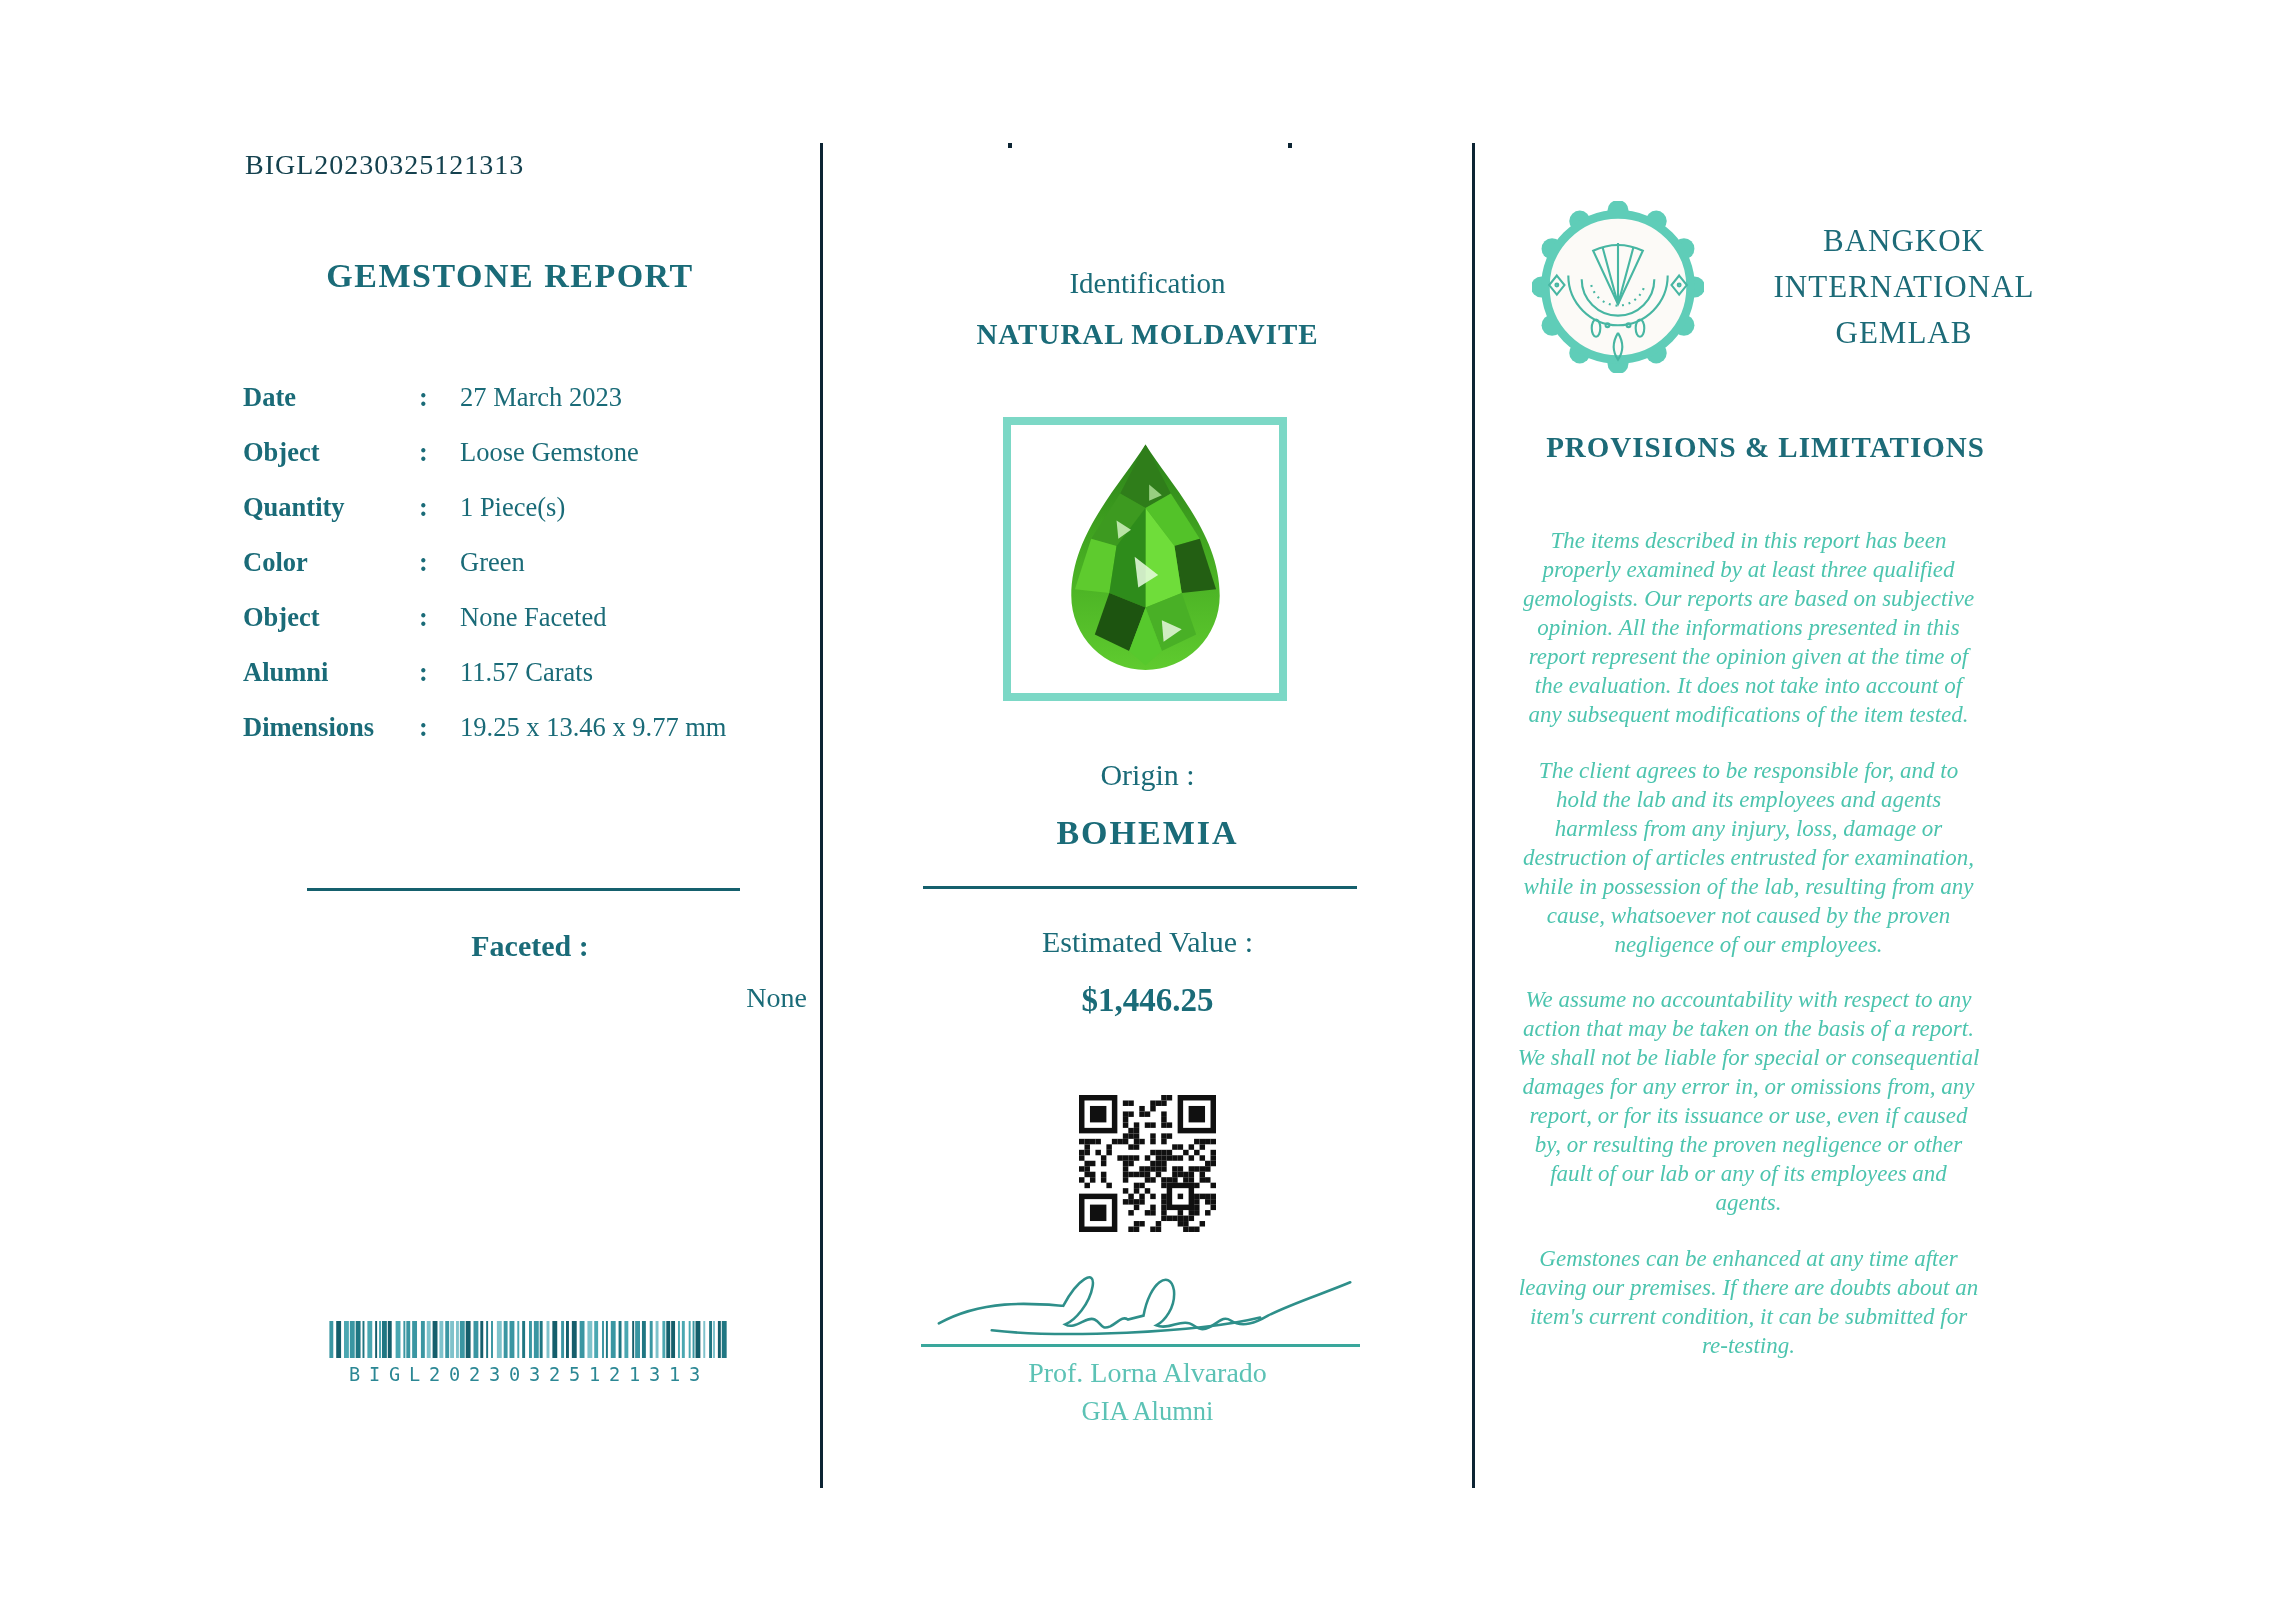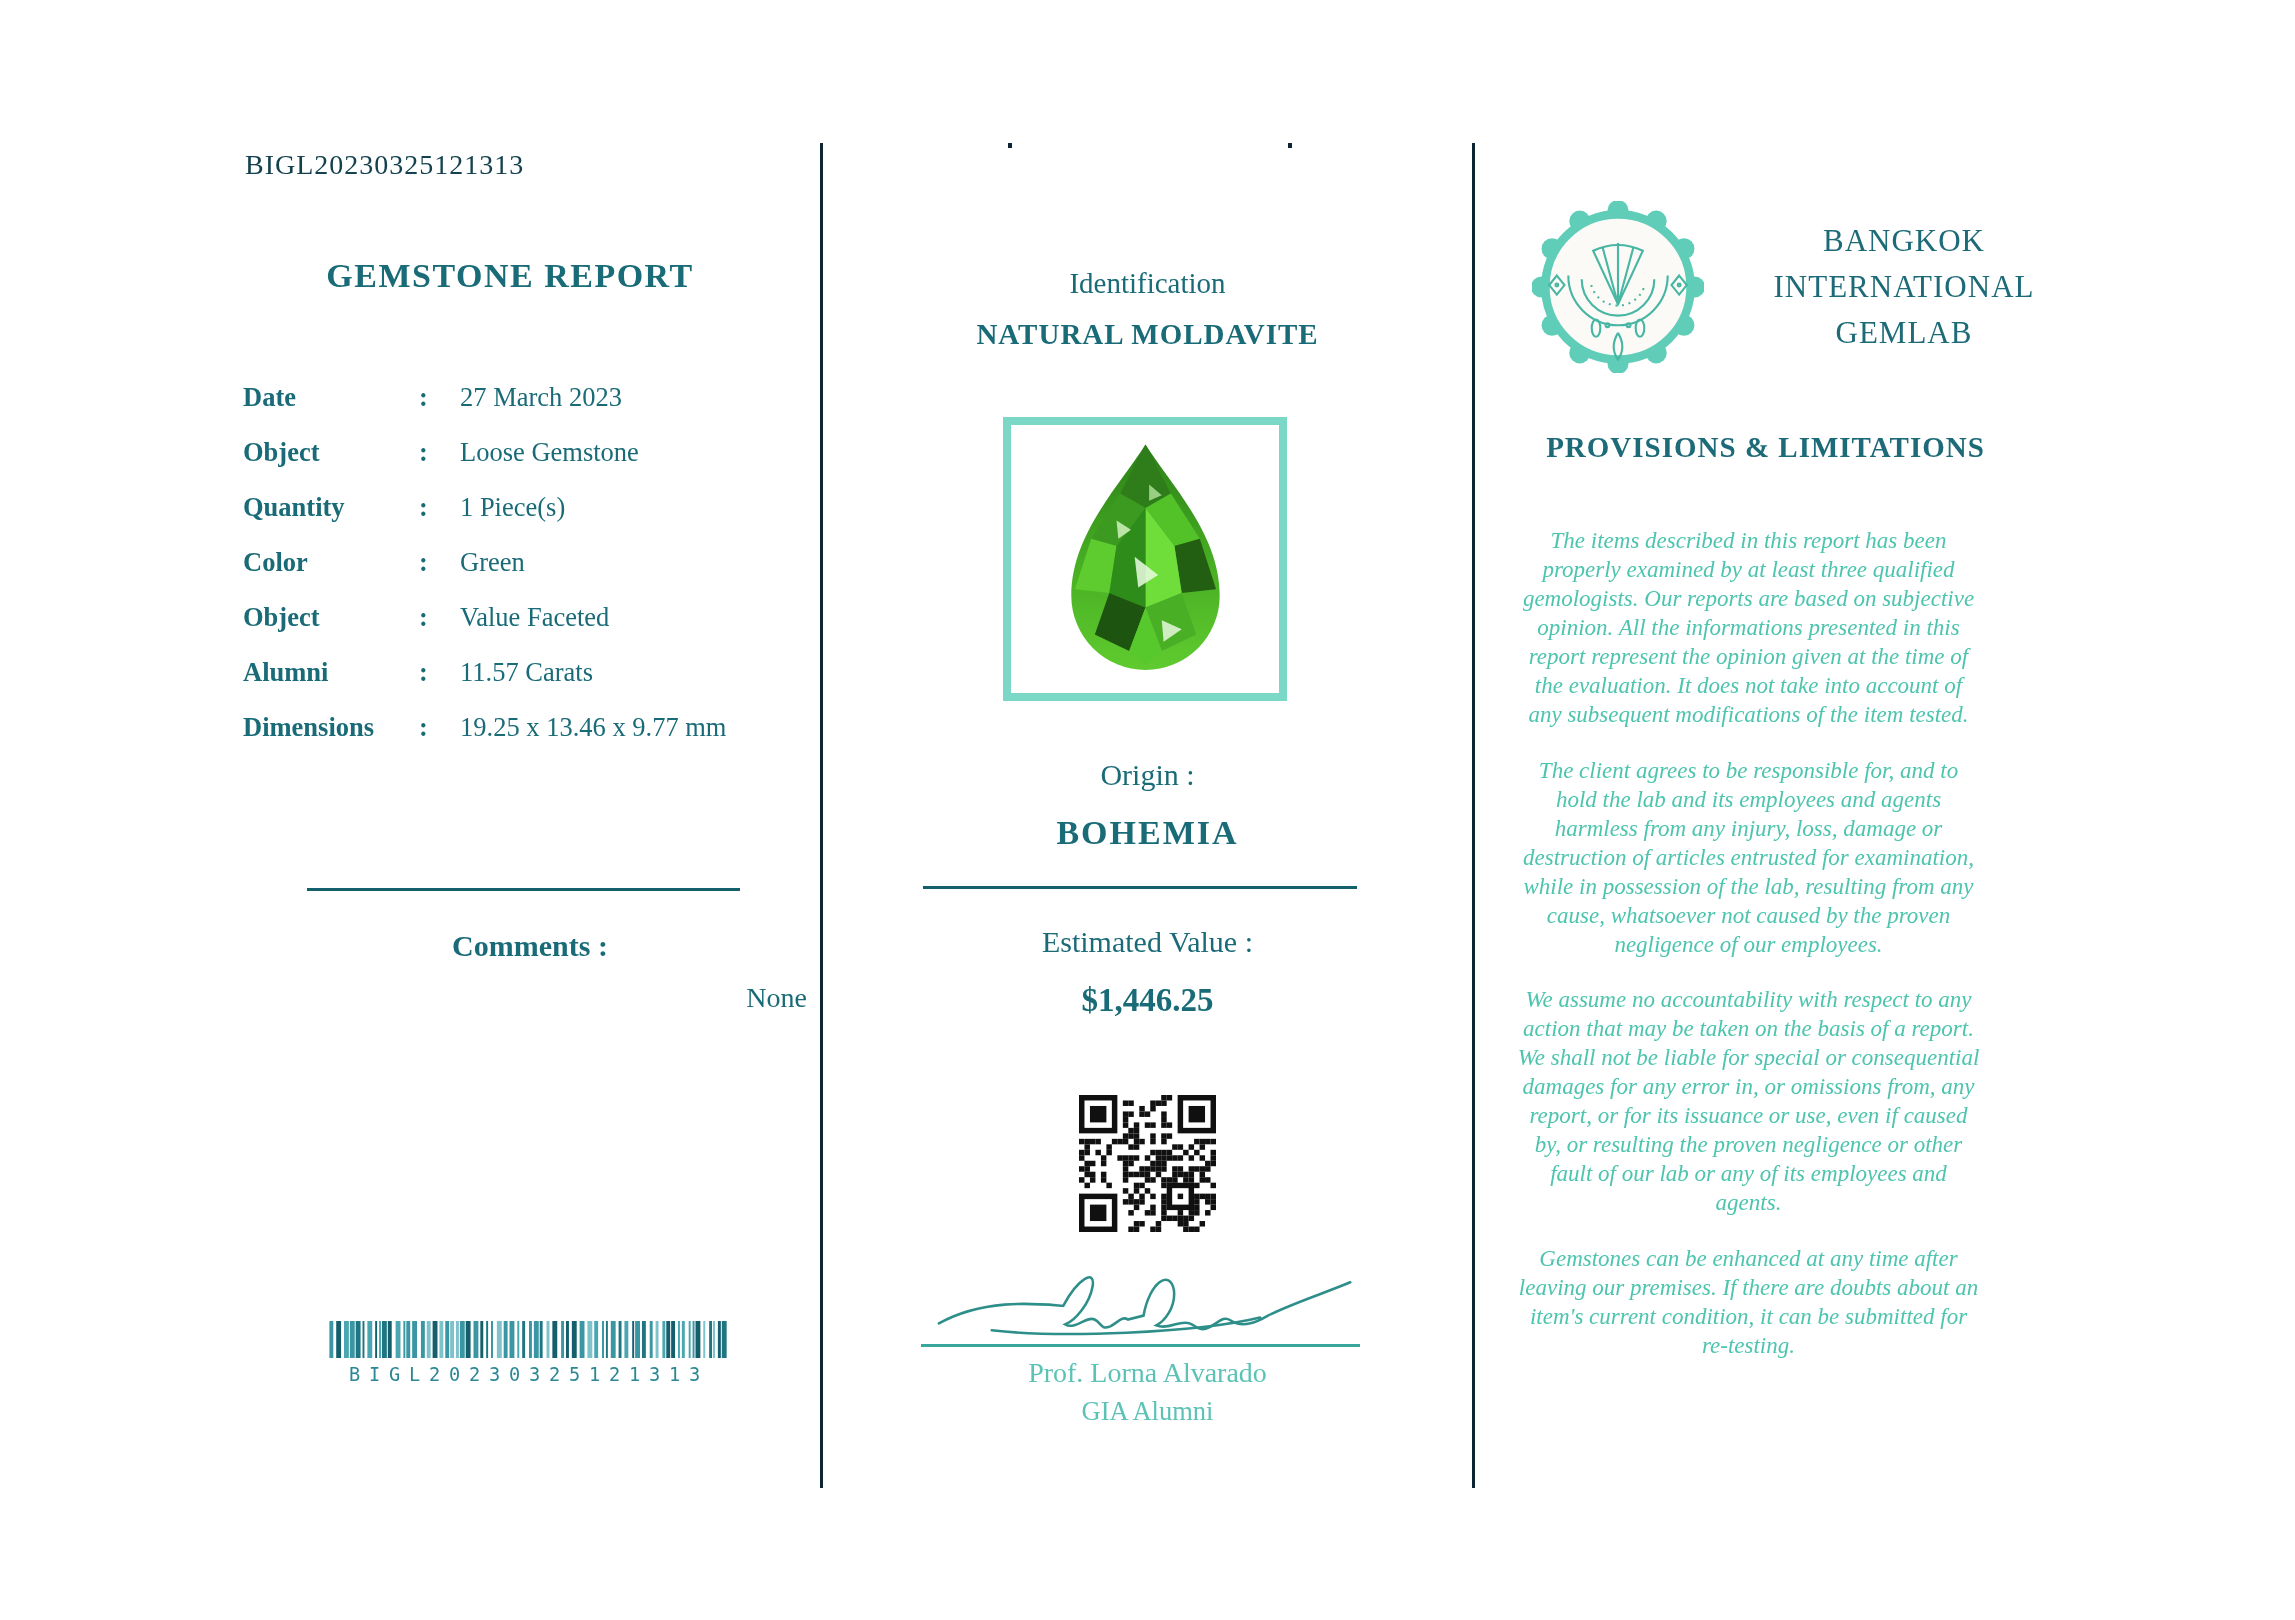--- a/index.html
+++ b/index.html
@@ -93,36 +93,36 @@
       <span class="field-value">1 Piece(s)</span>
     </div>
     <div class="field-row">
       <span class="field-label">Color</span>
       <span class="field-sep">:</span>
       <span class="field-value">Green</span>
     </div>
     <div class="field-row">
       <span class="field-label">Object</span>
       <span class="field-sep">:</span>
-      <span class="field-value">Value Faceted</span>
+      <span class="field-value">None Faceted</span>
     </div>
     <div class="field-row">
       <span class="field-label">Alumni</span>
       <span class="field-sep">:</span>
       <span class="field-value">11.57 Carats</span>
     </div>
     <div class="field-row">
       <span class="field-label">Dimensions</span>
       <span class="field-sep">:</span>
       <span class="field-value">19.25 x 13.46 x 9.77 mm</span>
     </div>
   </div>
 
   <div class="rule" style="left:307px;top:888px;width:433px;"></div>
-  <div class="comments-label">Comments :</div>
+  <div class="comments-label">Faceted :</div>
   <div class="comments-value">None</div>
 
   <div class="barcode-wrap">
     <svg id="barcode-svg" width="402" height="37" viewBox="0 0 410 38">
         <rect x="0" y="0" width="4" height="38" fill="#3a96a2"></rect>
         <rect x="7" y="0" width="5" height="38" fill="#155e6b"></rect>
         <rect x="15" y="0" width="5" height="38" fill="#4aa7b1"></rect>
         <rect x="21" y="0" width="5" height="38" fill="#3a96a2"></rect>
         <rect x="27" y="0" width="5" height="38" fill="#1f7682"></rect>
         <rect x="34" y="0" width="2" height="38" fill="#1f7682"></rect>

